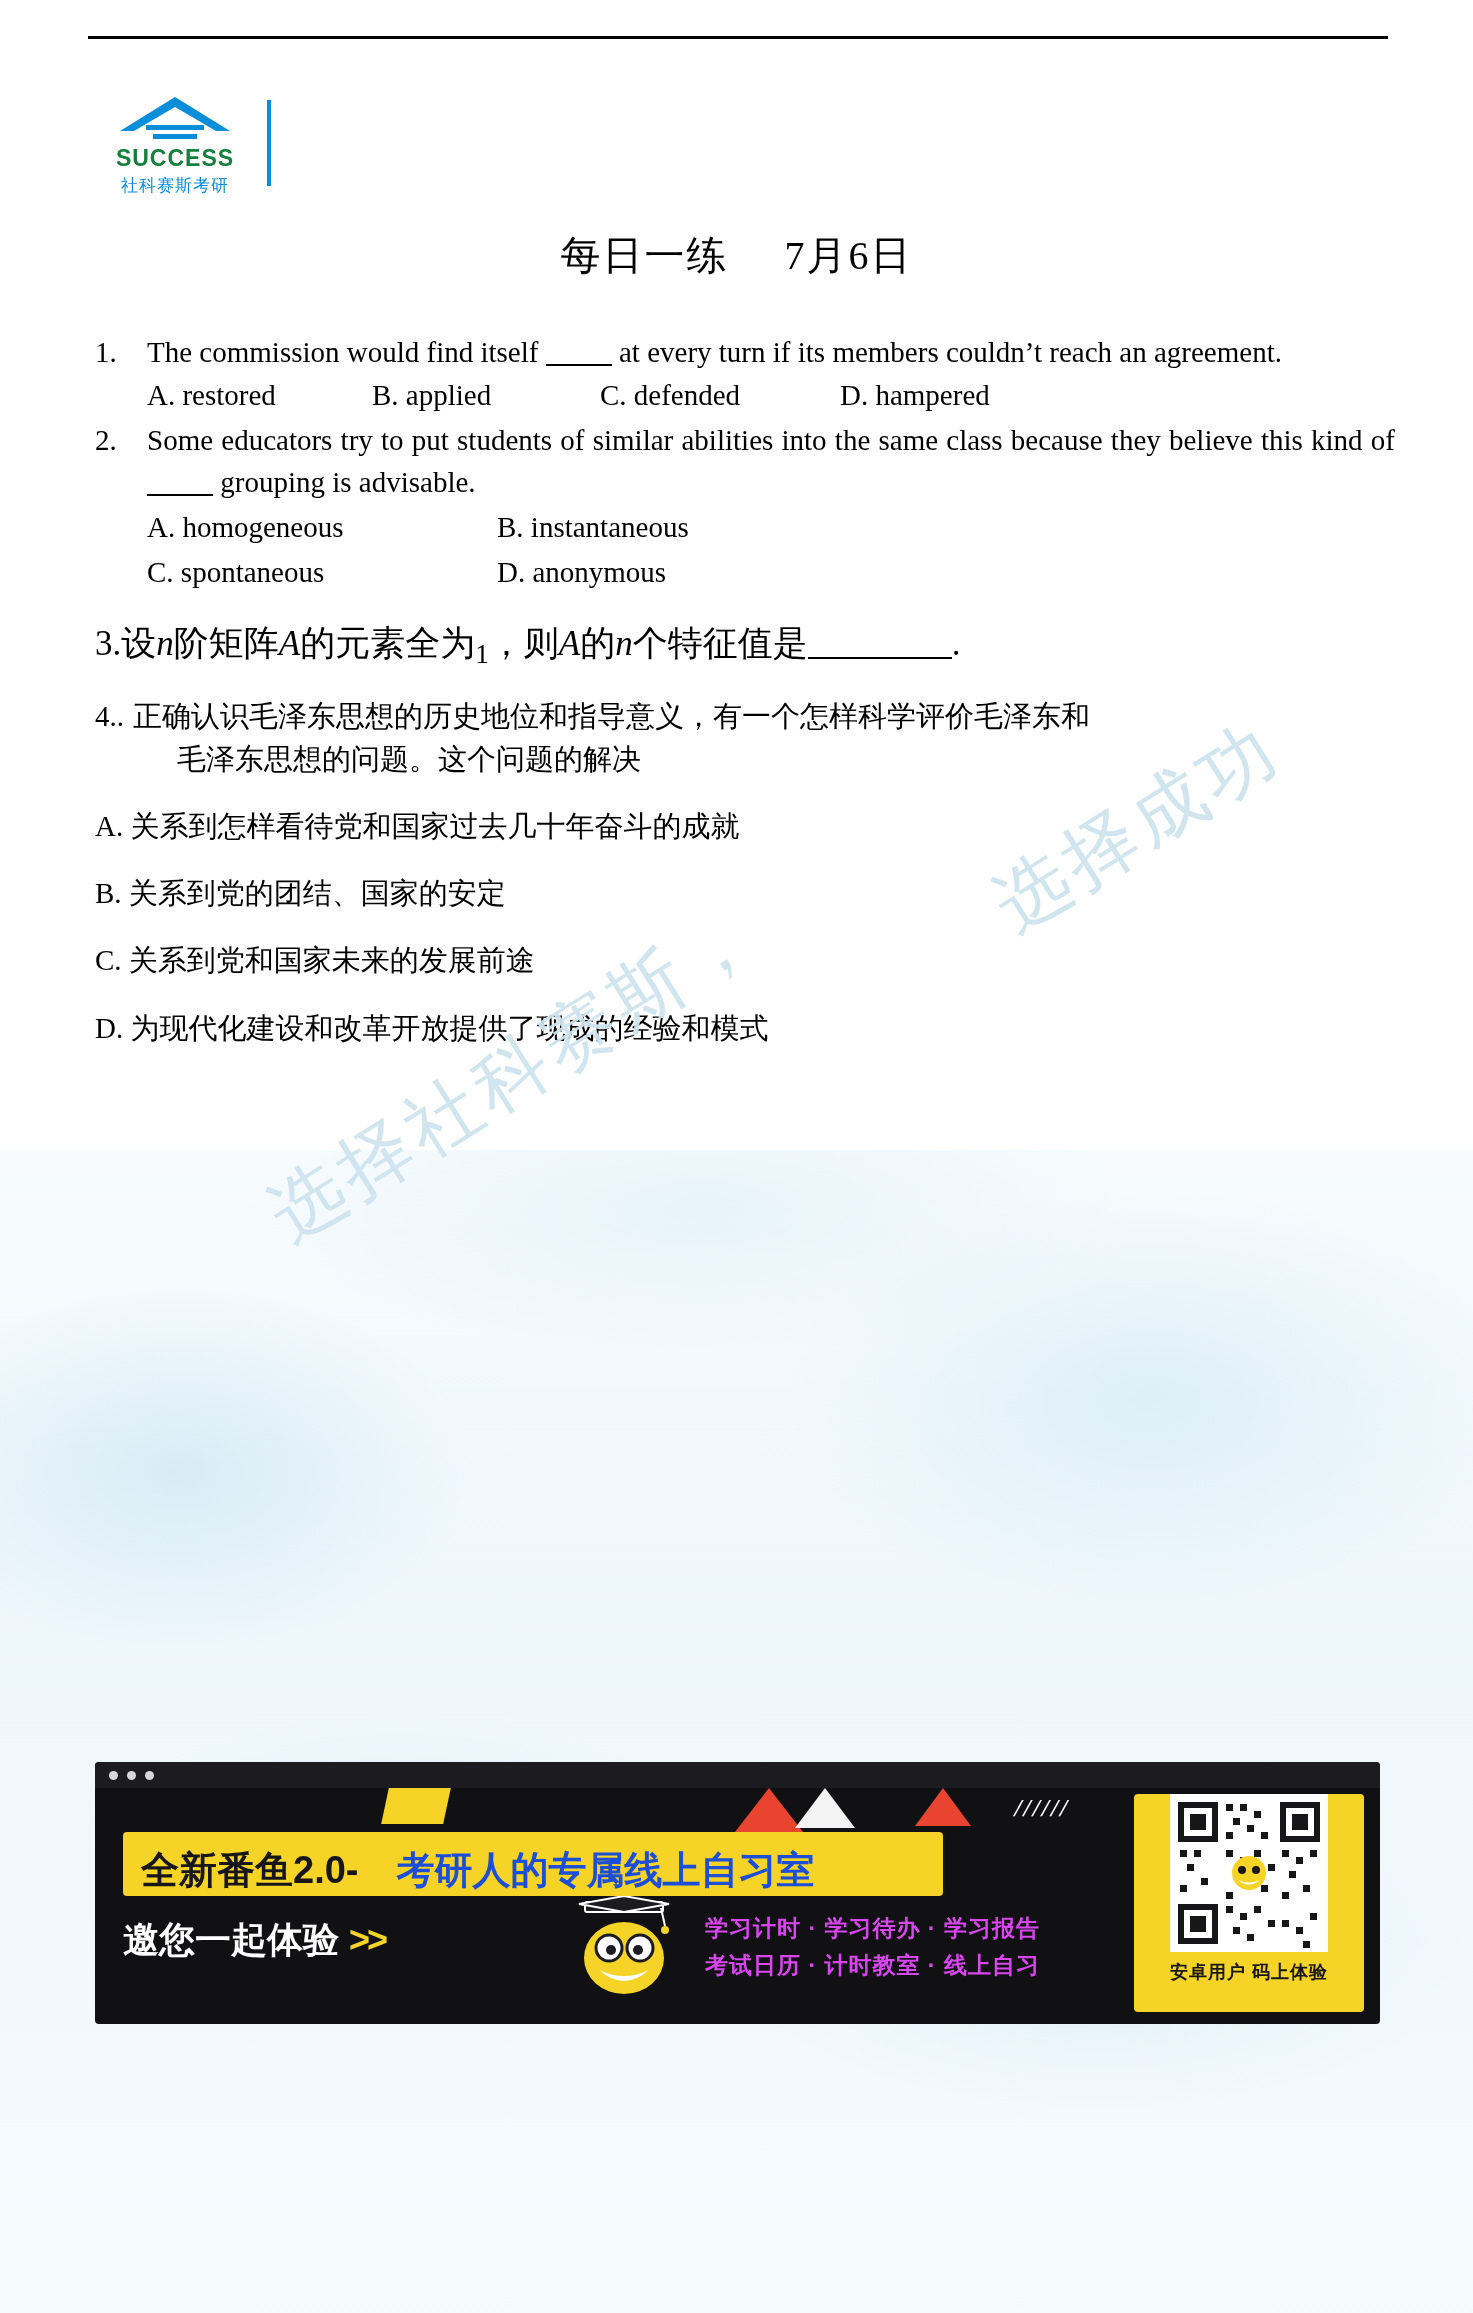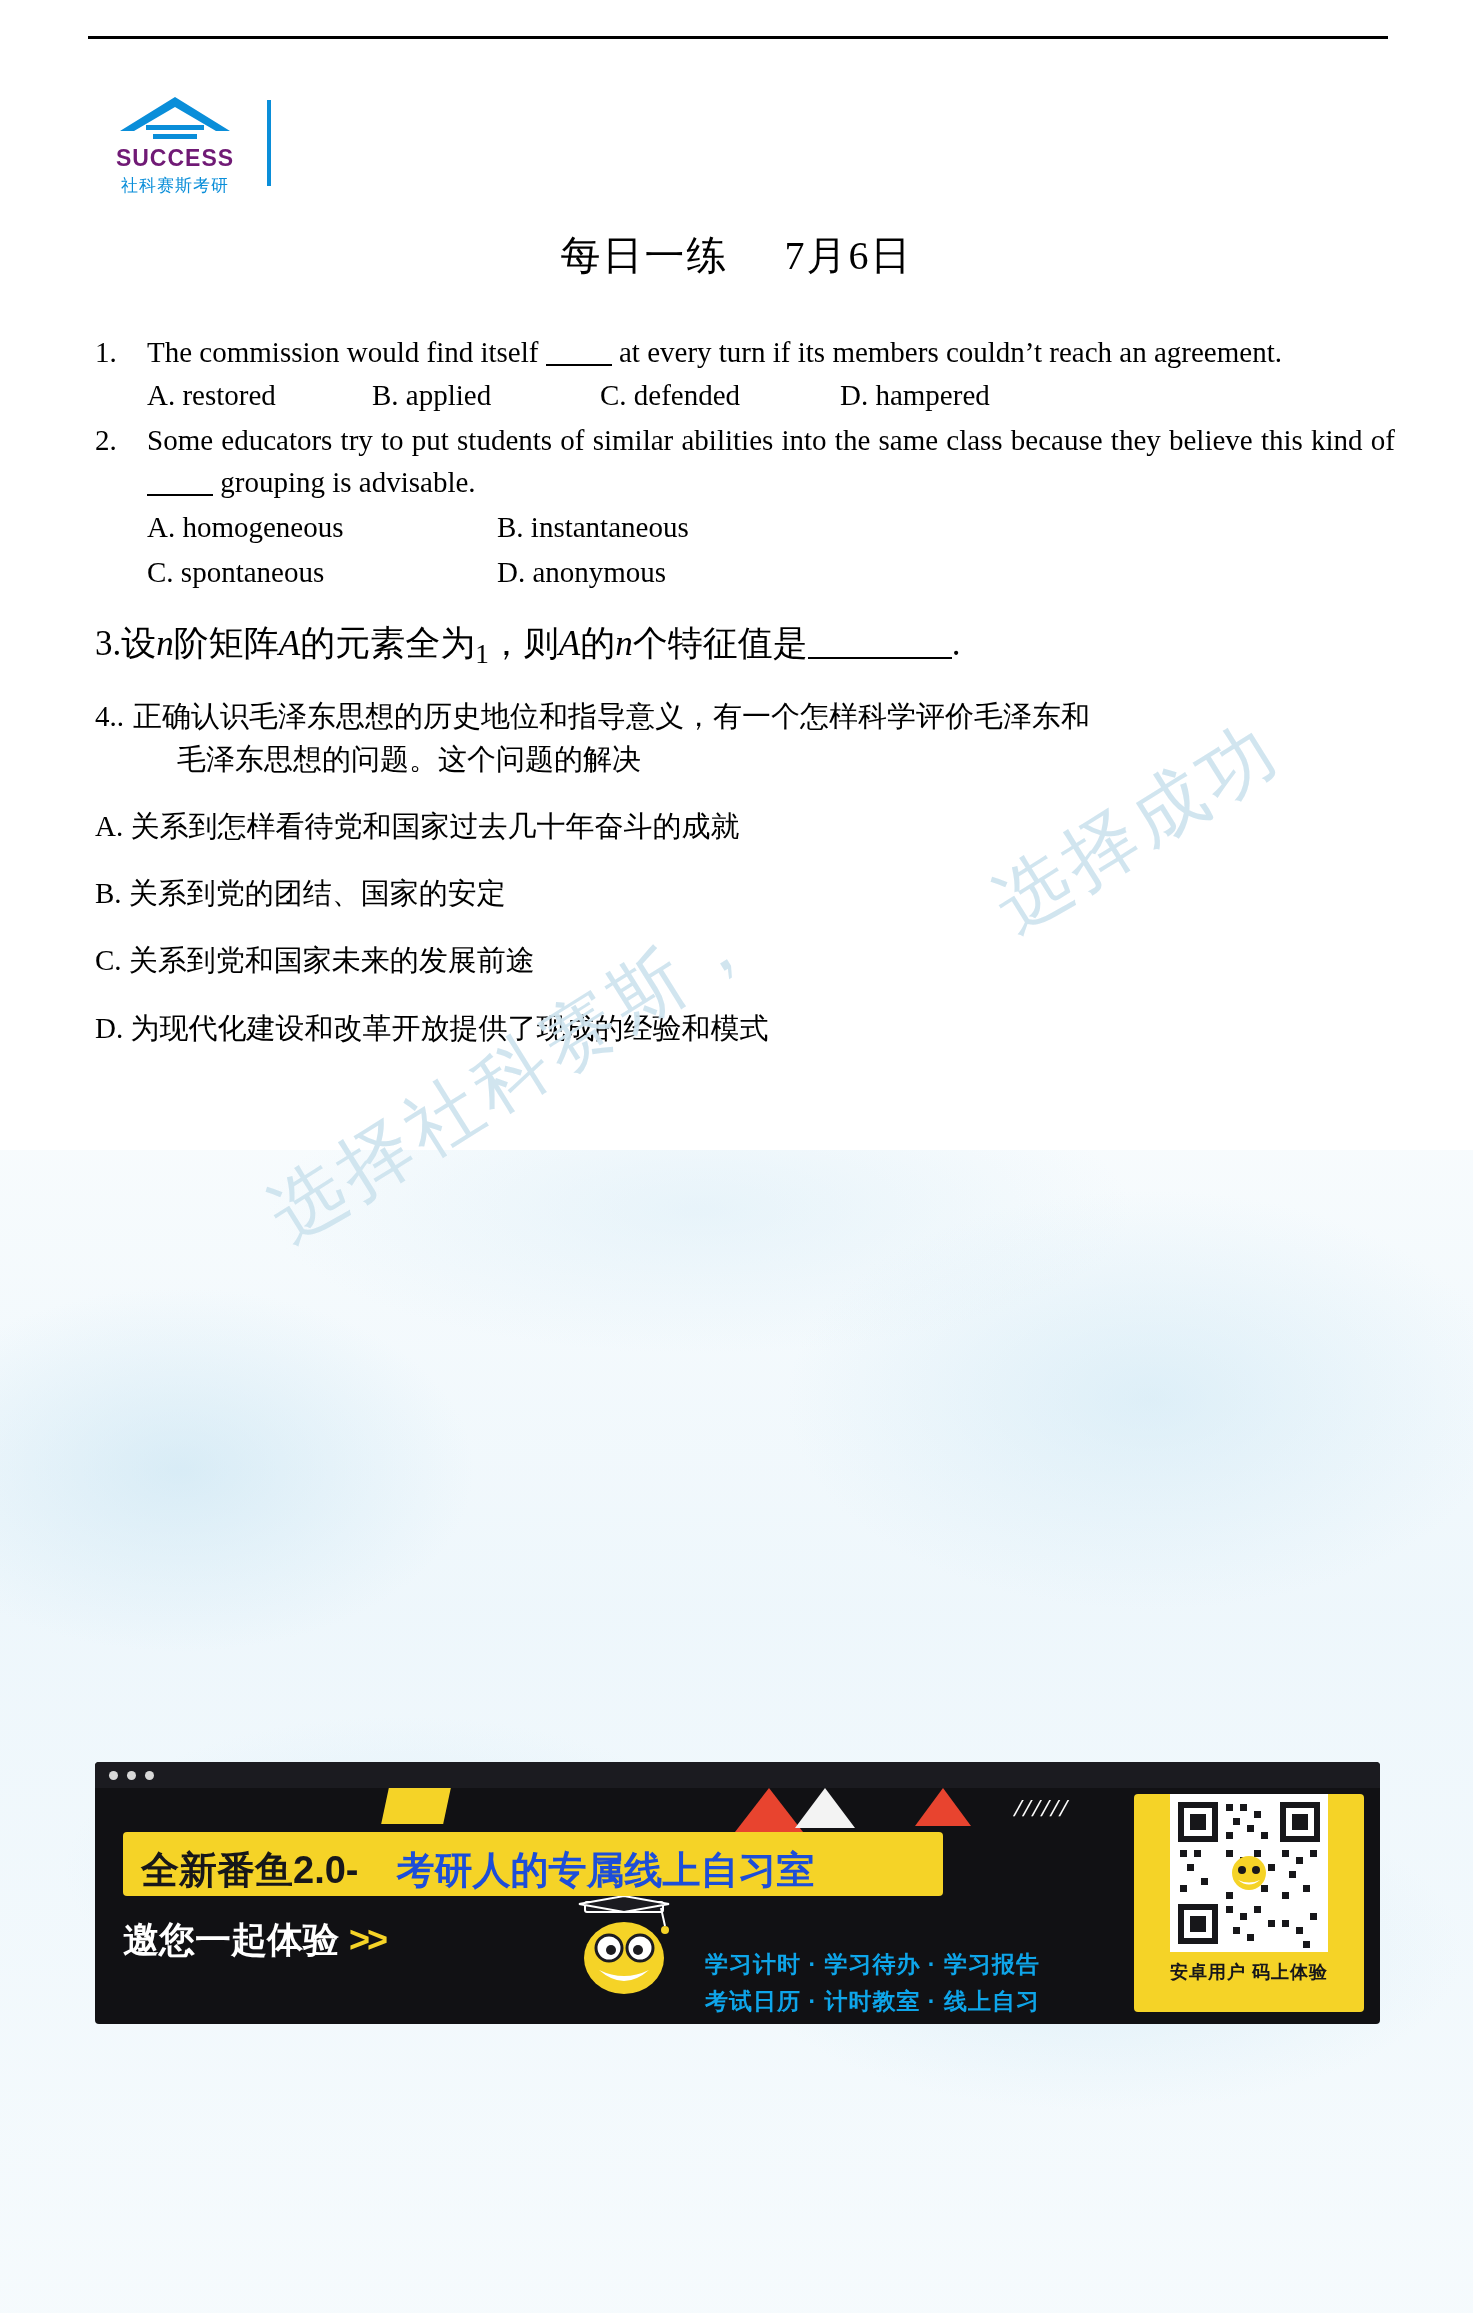--- a/index.html
+++ b/index.html
@@ -71,21 +71,21 @@
     height: 46px;
     position: relative;
     margin-top: 4px;
   }
   .logo-mark svg { display:block; }
   .logo-en {
     font-family: "Liberation Sans", sans-serif;
     font-weight: bold;
     font-size: 23px;
     letter-spacing: 1px;
-    color: #701a75;
+    color: #15803d;
     line-height: 1;
     margin-top: 6px;
   }
   .logo-cn {
     font-family: "Liberation Sans", sans-serif;
     font-size: 17px;
     color: #0a8ed9;
     line-height: 1;
     margin-top: 7px;
     letter-spacing: 1px;
@@ -323,25 +323,24 @@
     width: 118px;
     height: 112px;
   }
   .feat-box {
     position: absolute;
     left: 610px;
     top: 122px;
     width: 390px;
     font-family: "Liberation Sans", sans-serif;
     font-weight: bold;
-    color: #0ea5e9;
+    color: #d946ef;
     font-size: 23px;
     line-height: 1.6;
     letter-spacing: 1px;
-    margin-top: 36px;
   }
   .qr-panel {
     position: absolute;
     right: 16px;
     top: 6px;
     width: 230px;
     height: 218px;
     background: #f5d327;
     border-radius: 4px;
     display: flex;

